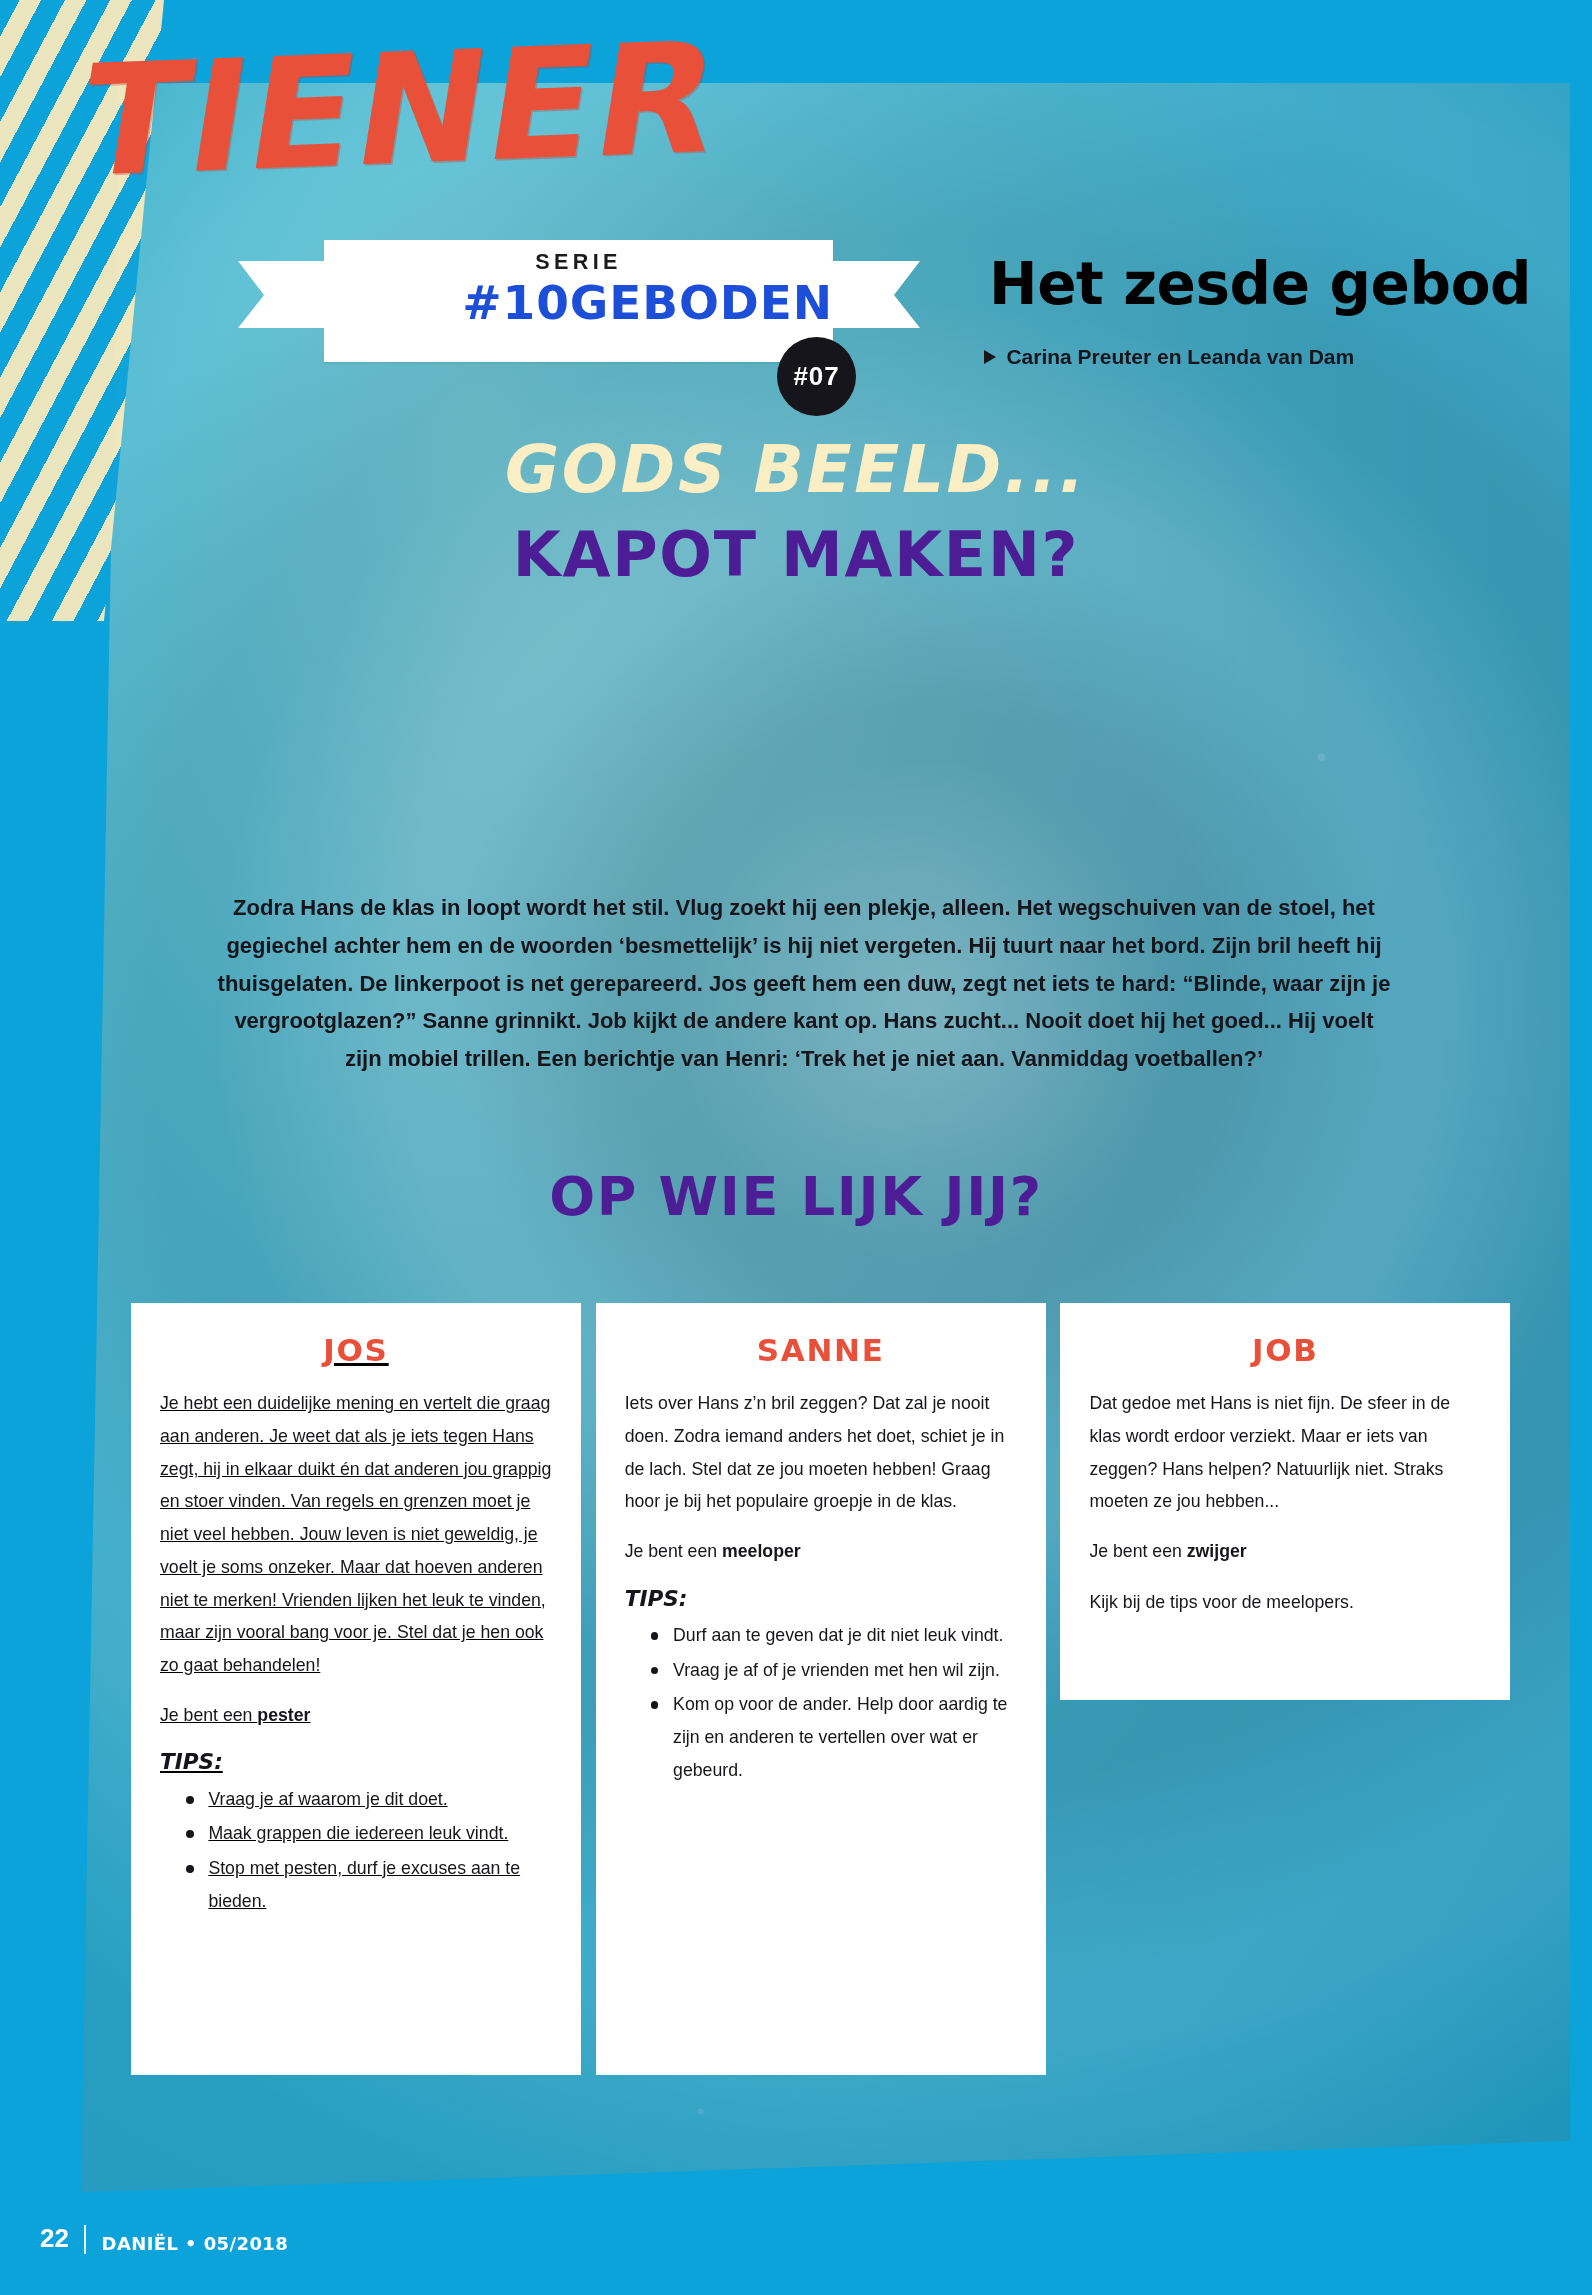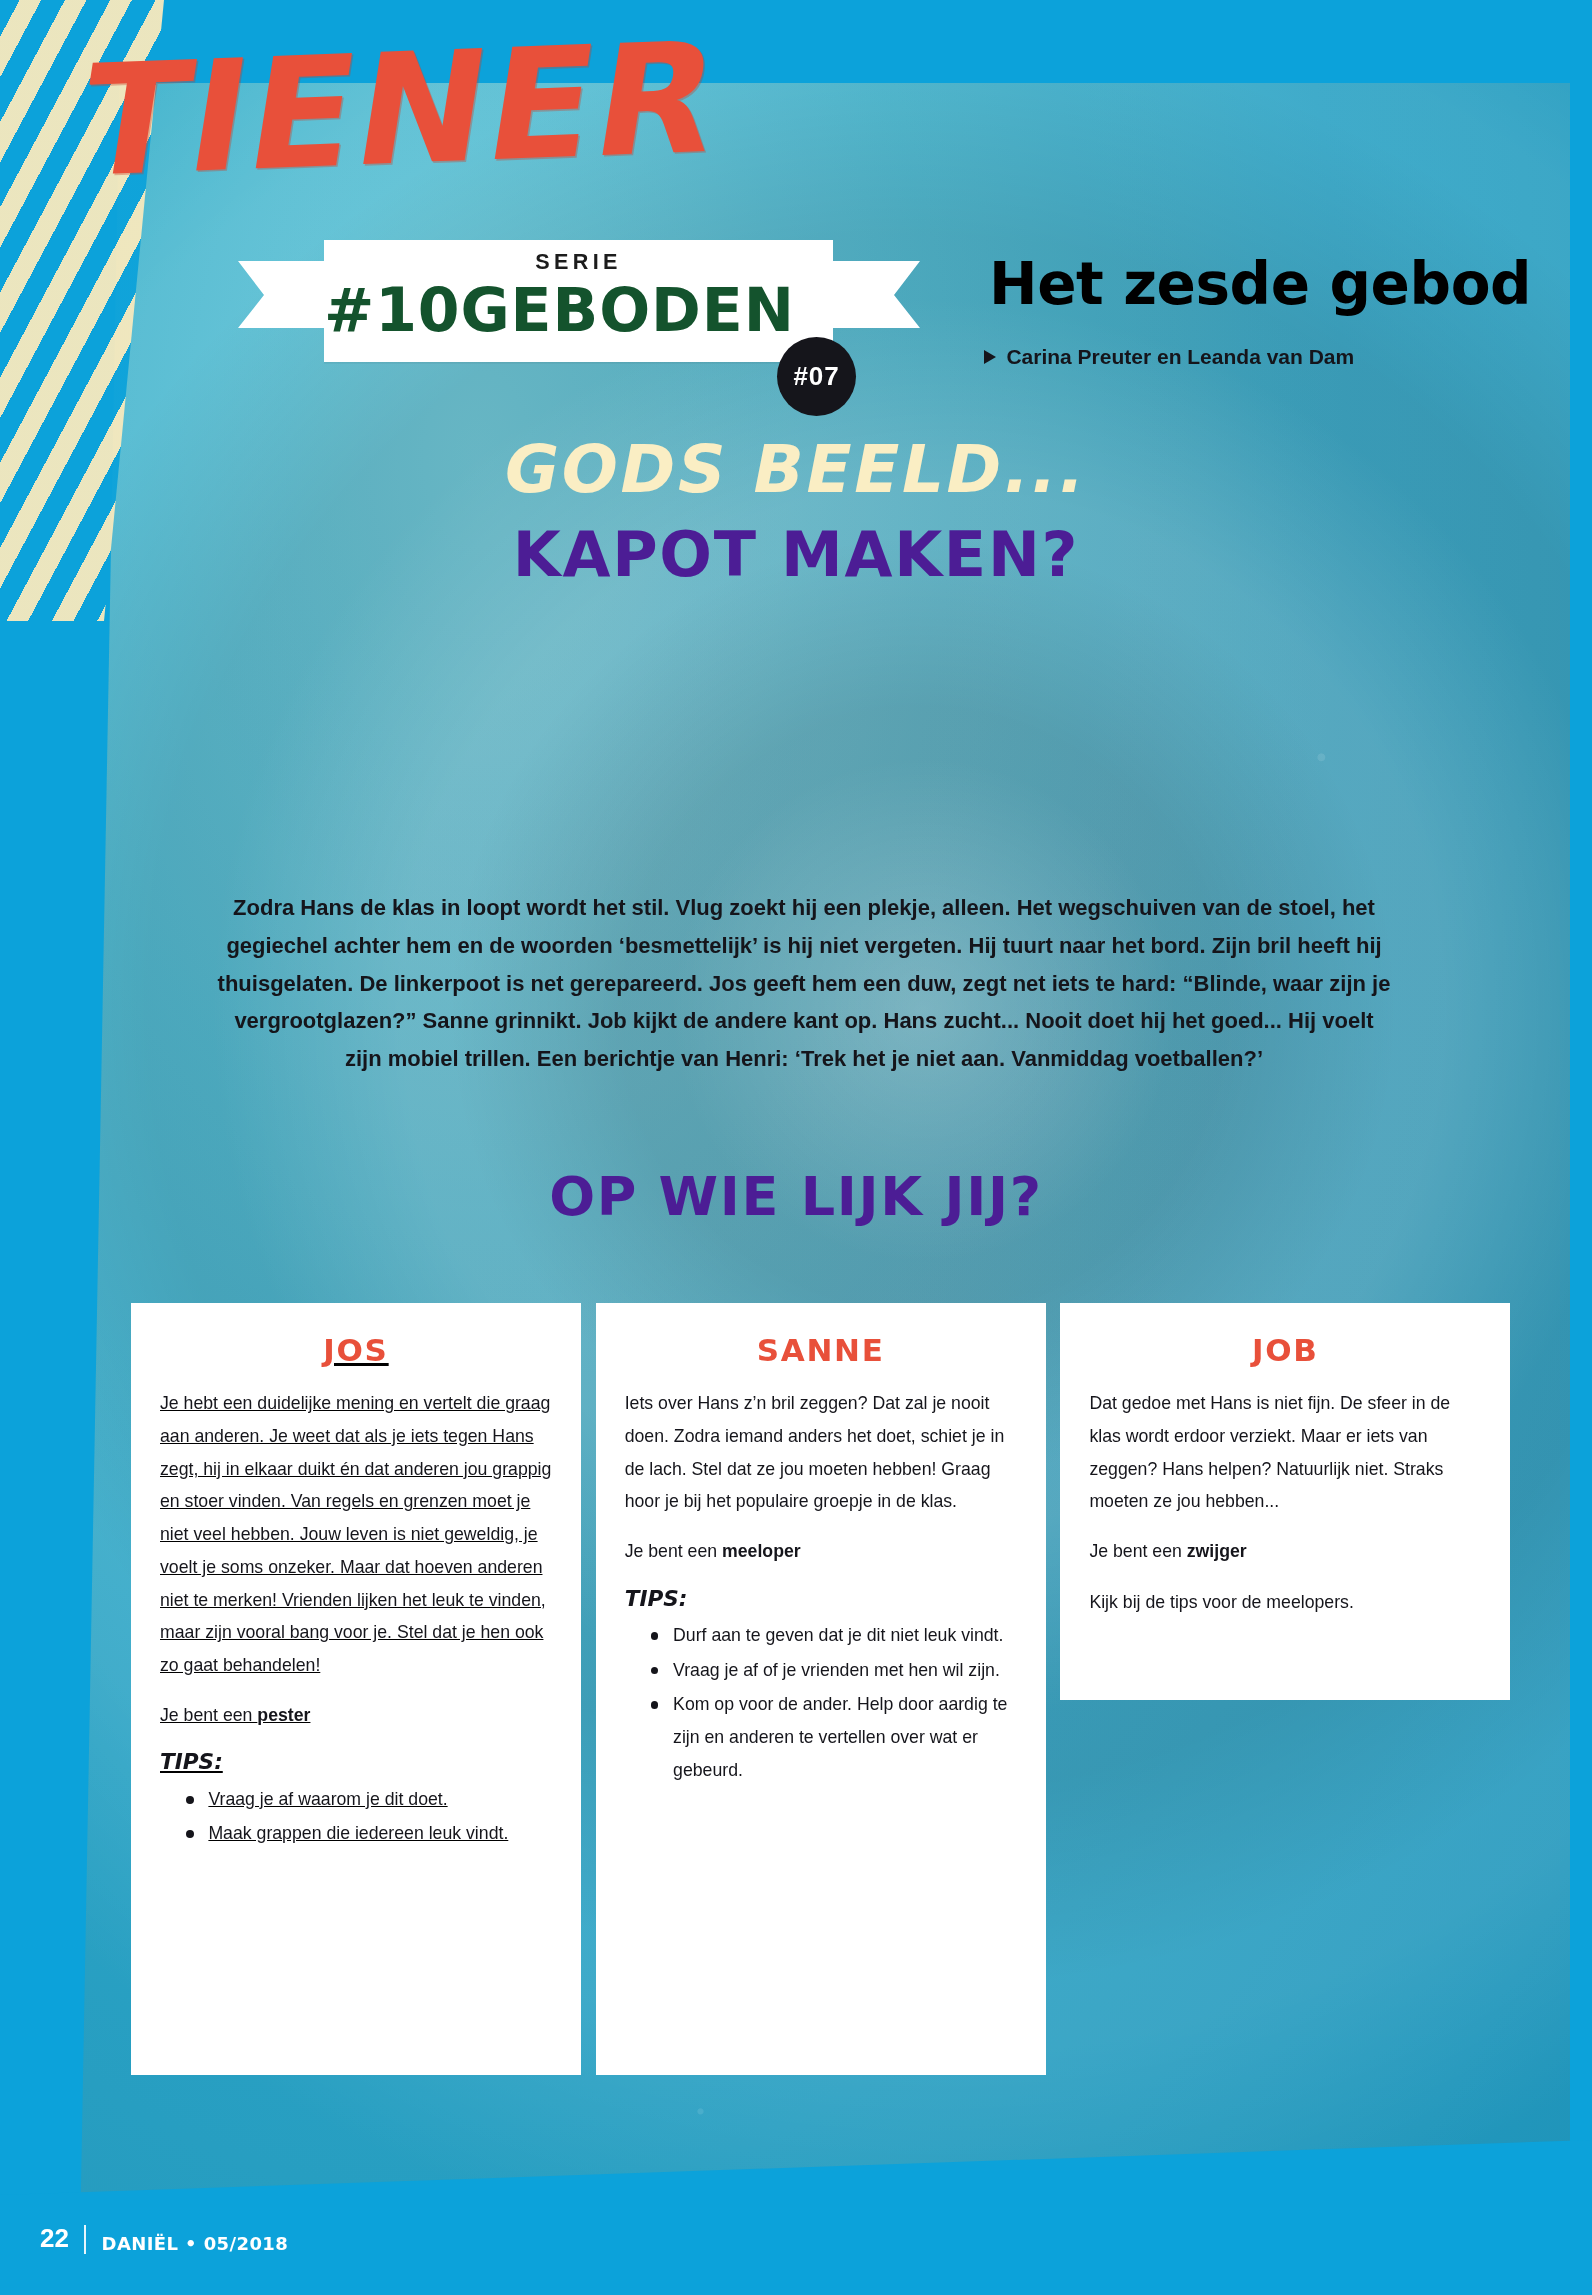--- a/index.html
+++ b/index.html
@@ -115,25 +115,25 @@
   .serie-label {
     position: absolute; left: 0; top: 8.6px; width: 509px;
     text-align: center;
     font-size: 21.6px;
     font-weight: bold;
     letter-spacing: 4.3px;
     color: #1c1c1c;
   }
   .hash-label {
     position: absolute; left: 0; top: 35px; width: 509px;
-    text-align: left;
-    font-size: 60px;
+    text-align: right;
+    font-size: 47px;
     font-weight: bold;
     letter-spacing: 0.9px;
-    color: #14532d;
+    color: #1d4ed8;
     font-family: "DejaVu Sans", sans-serif;
   }
   .badge {
     position: absolute;
     left: 777px; top: 337px;
     width: 79px; height: 79px;
     border-radius: 50%;
     background: #15151b;
     color: #ffffff;
     font-size: 26px;
@@ -383,20 +383,21 @@
     <div class="col c1">
       <h3>JOS</h3>
       <p>Je hebt een duidelijke mening en vertelt die graag aan anderen. Je weet dat als je iets tegen Hans zegt, hij in elkaar duikt én dat anderen jou grappig en stoer vinden. Van regels en grenzen moet je niet veel hebben. Jouw leven is niet geweldig, je voelt je soms onzeker. Maar dat hoeven anderen niet te merken! Vrienden lijken het leuk te vinden, maar zijn vooral bang voor je. Stel dat je hen ook zo gaat behandelen!</p>
       <p>
         <span>Je bent een </span><b>pester</b>
       </p>
       <div class="tips-h">TIPS:</div>
       <ul>
         <li>Vraag je af waarom je dit doet.</li>
         <li>Maak grappen die iedereen leuk vindt.</li>
+        <li>Stop met pesten, durf je excuses aan te bieden.</li>
       </ul>
     </div>
 
     <div class="col c2">
       <h3>SANNE</h3>
       <p>Iets over Hans z’n bril zeggen? Dat zal je nooit doen. Zodra iemand anders het doet, schiet je in de lach. Stel dat ze jou moeten hebben! Graag hoor je bij het populaire groepje in de klas.</p>
       <p>
         <span>Je bent een </span><b>meeloper</b>
       </p>
       <div class="tips-h">TIPS:</div>

